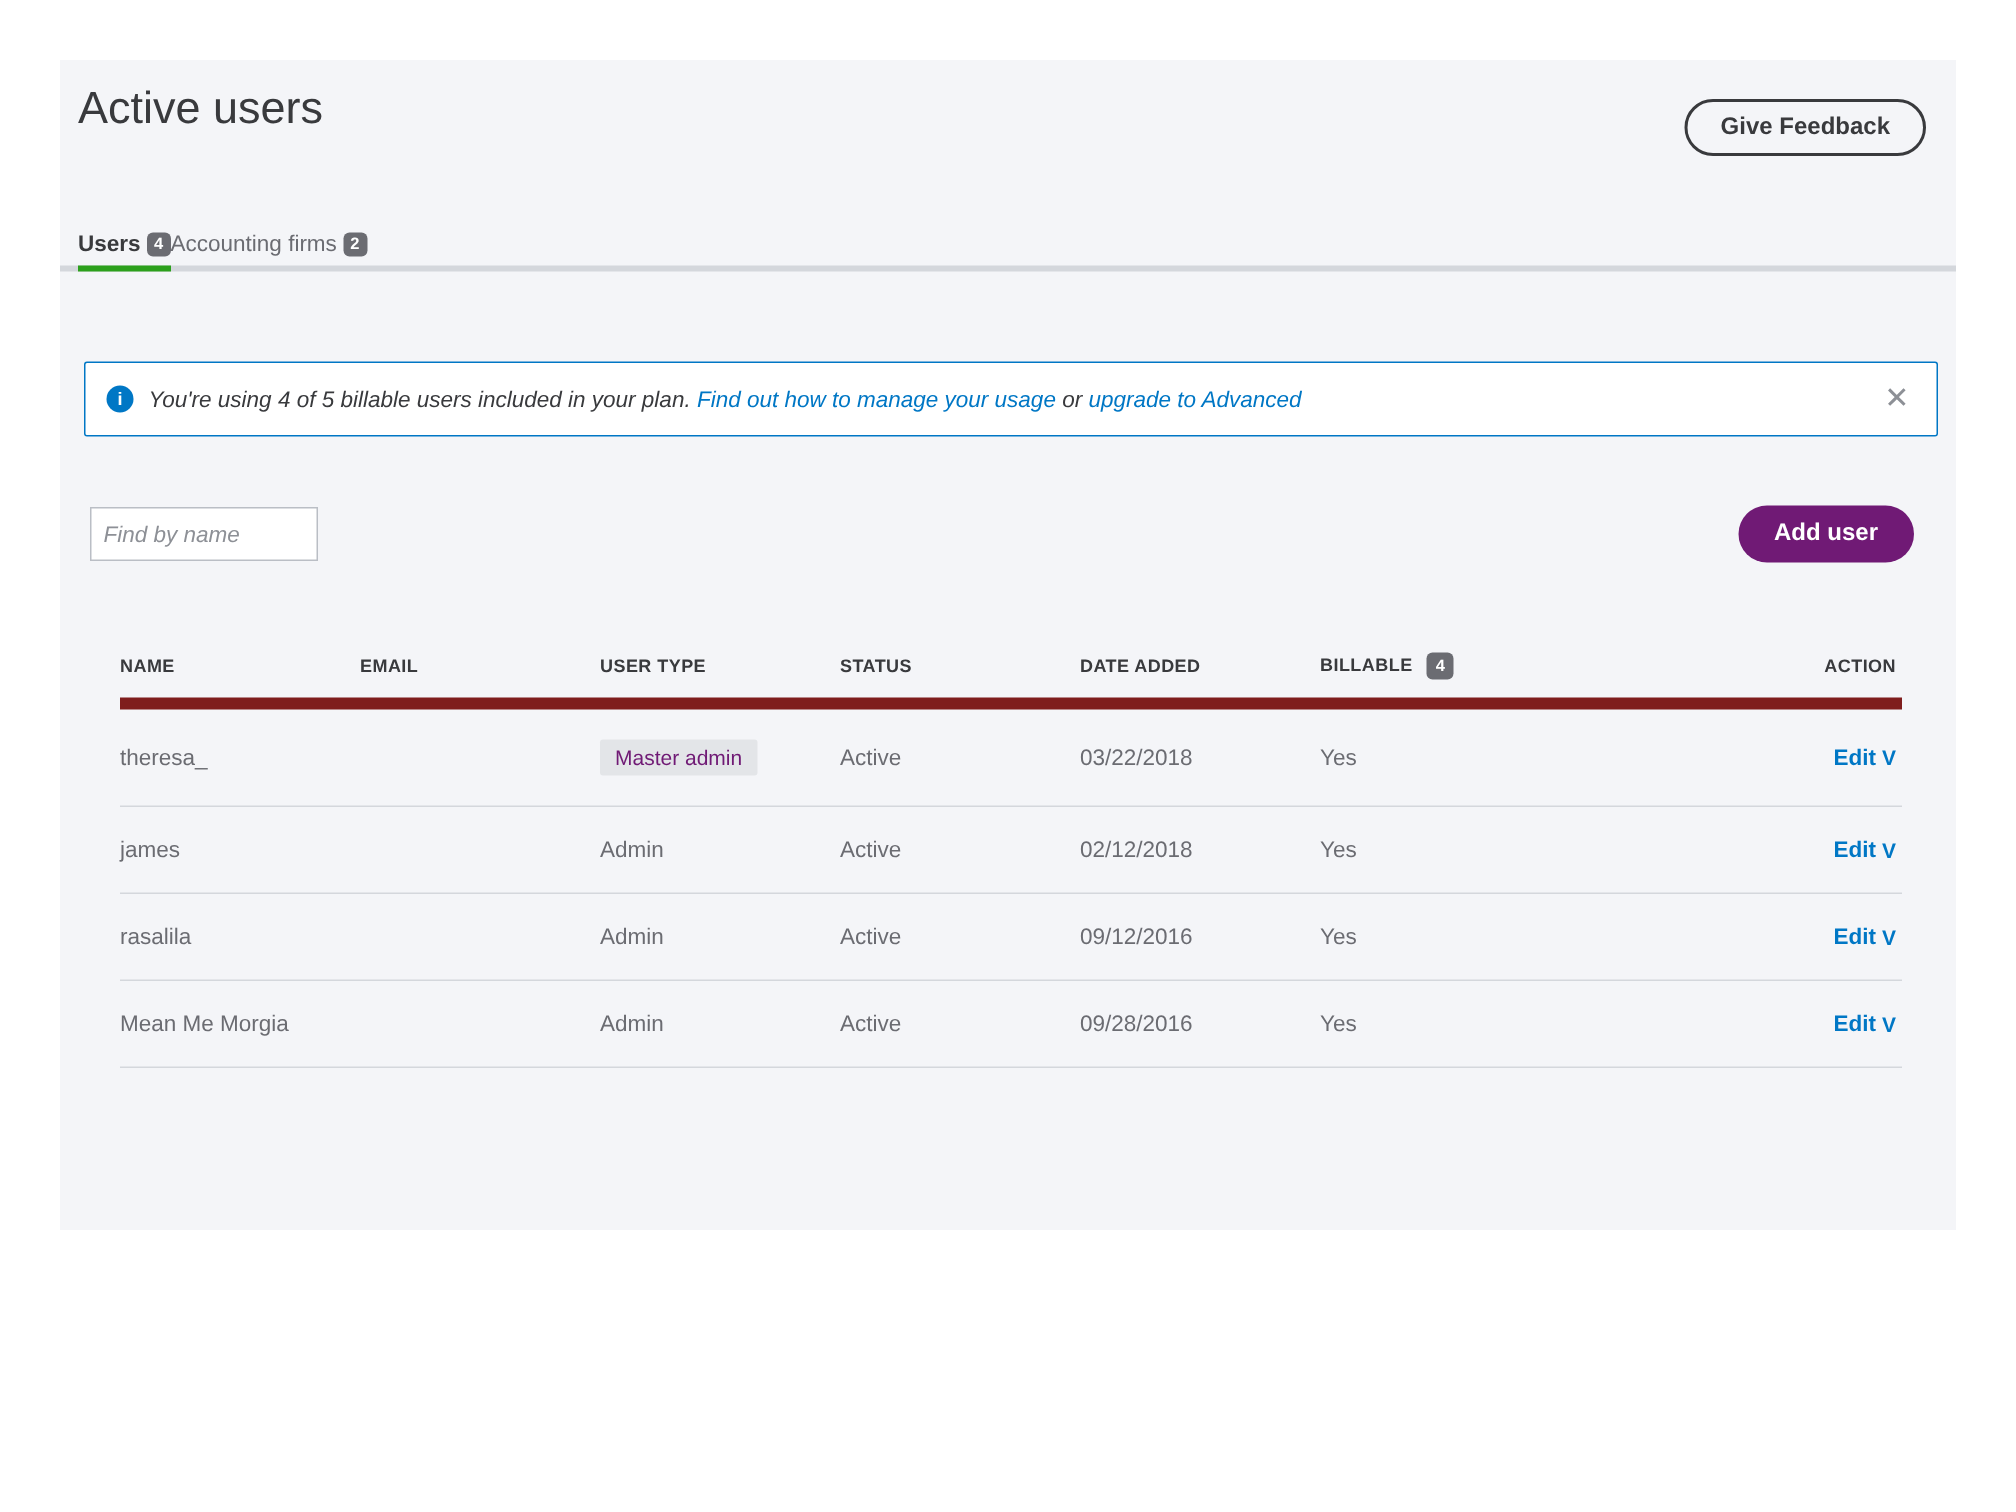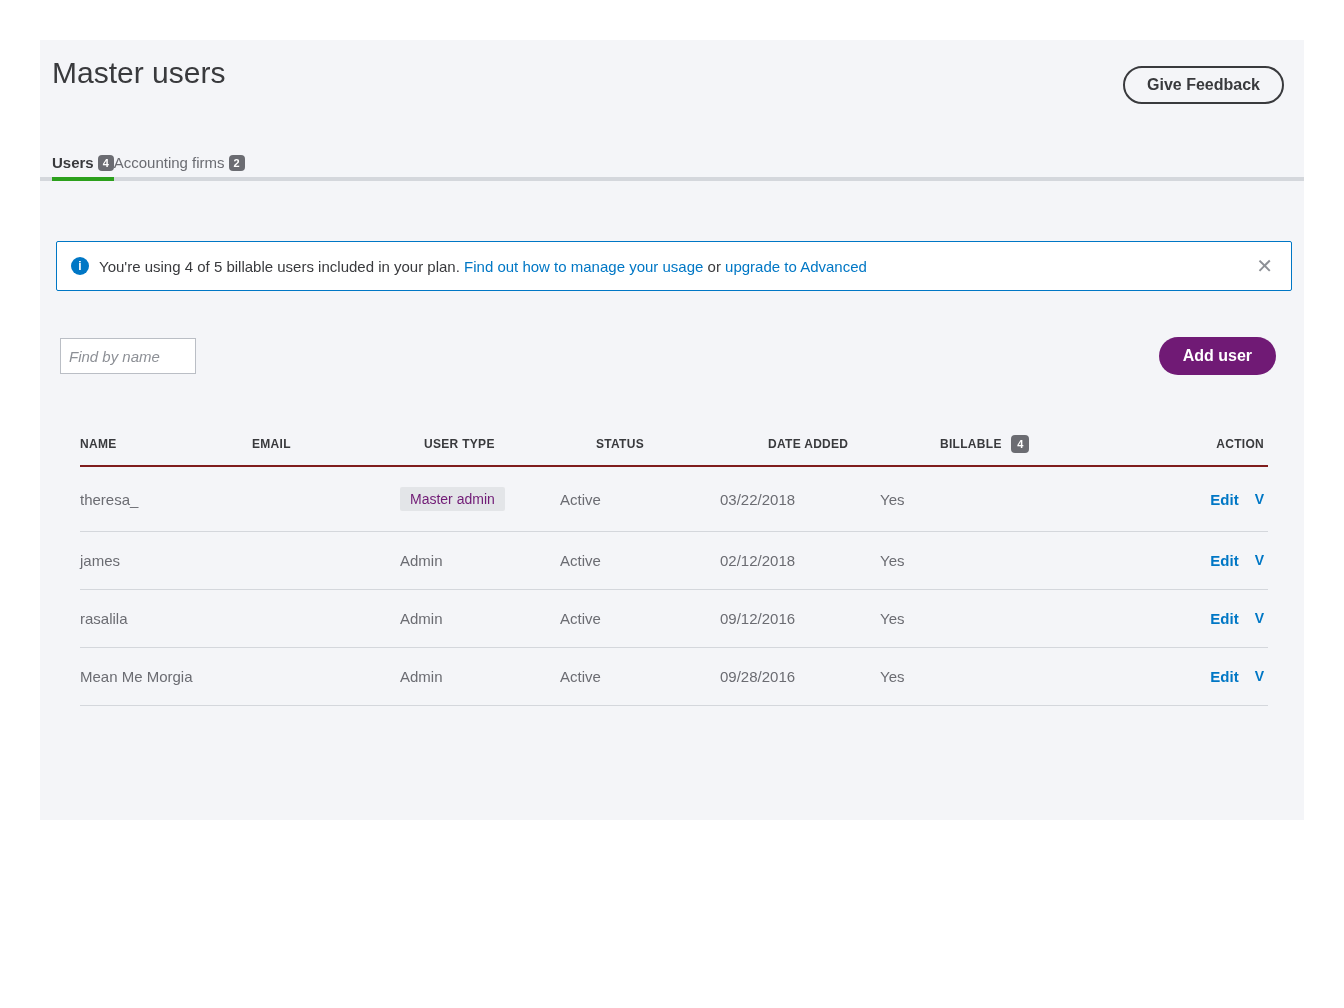--- a/index.html
+++ b/index.html
@@ -106,41 +106,42 @@
     align-items: center;
     justify-content: center;
     font-size: 12px;
     font-weight: 800;
     font-style: normal;
     flex-shrink: 0;
   }
   .notice-text {
     font-size: 15px;
     color: #393a3d;
+    font-style: italic;
   }
   .notice-text .link {
     color: #0077c5;
     cursor: pointer;
   }
   .close-x {
     color: #8d9096;
     font-size: 20px;
     cursor: pointer;
     font-weight: 300;
     line-height: 1;
   }
   .toolbar {
     display: flex;
     justify-content: space-between;
     align-items: center;
     margin-bottom: 50px;
     padding-right: 16px;
   }
   .search-input {
-    width: 136px;
+    width: 152px;
     height: 36px;
     border: 1px solid #babec5;
     background: #fff;
     padding: 0 8px;
     font-size: 15px;
     color: #393a3d;
     font-style: italic;
   }
   .search-input::placeholder { color: #8d9096; font-style: italic; }
   .add-btn {
@@ -158,22 +159,21 @@
     padding: 0 24px 0 20px;
   }
   .thead, .trow {
     display: grid;
     grid-template-columns: 160px 160px 160px 160px 160px 170px 1fr;
     align-items: center;
     border-bottom: 1px solid #d4d7dc;
   }
   .thead {
     padding: 10px 0 12px 0;
-    border-bottom: 2px solid #7f1d1d;
-    gap: 12px;
+    border-bottom: 8px solid #7f1d1d;
   }
   .th {
     font-size: 12px;
     font-weight: 800;
     color: #393a3d;
     letter-spacing: 0.3px;
   }
   .th.action { text-align: right; padding-right: 4px; }
   .th-badge {
     display: inline-flex;
@@ -206,36 +206,36 @@
   .td.action {
     text-align: right;
     padding-right: 4px;
   }
   .edit-link {
     color: #0077c5;
     font-size: 15px;
     font-weight: 600;
     cursor: pointer;
     display: inline-flex;
-    align-items: flex-start;
-    gap: 16px;
+    align-items: center;
+    gap: 4px;
   }
   .chev {
     font-size: 14px;
     font-weight: 800;
     color: #0077c5;
   }
 </style>
 </head>
 <body>
 
 <div class="panel">
 
   <div class="header">
-    <h1 class="page-title">Master users</h1>
+    <h1 class="page-title">Active users</h1>
     <button class="feedback-btn">Give Feedback</button>
   </div>
 
   <div class="tabs">
     <div class="tab active">
       <span>Users</span>
       <span class="tab-badge">4</span>
     </div>
     <div class="tab">
       <span>Accounting firms</span>

